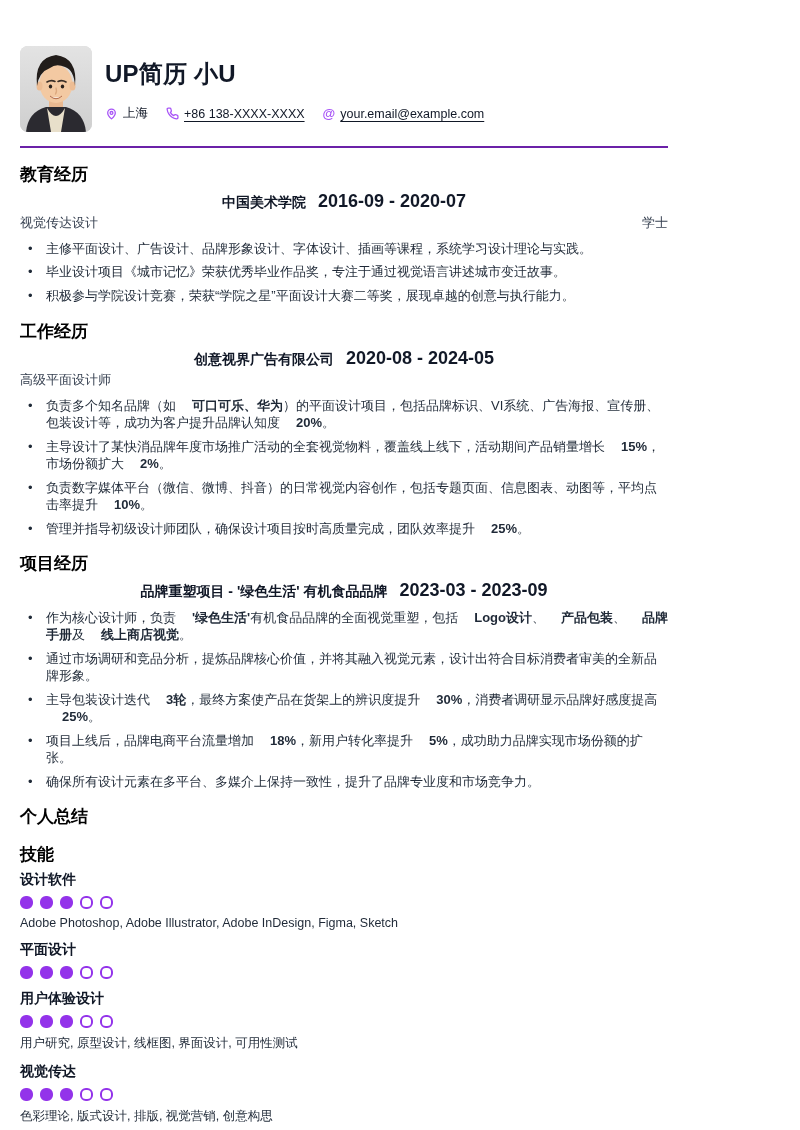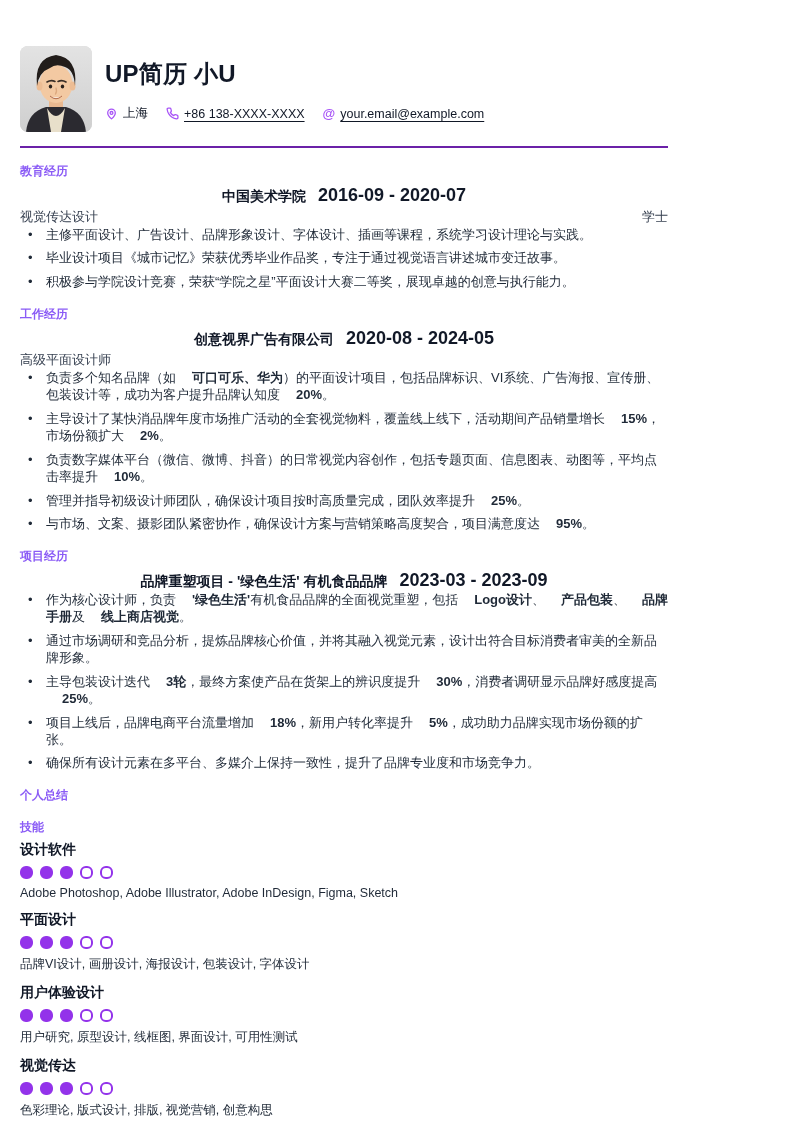--- a/index.html
+++ b/index.html
@@ -24,28 +24,28 @@
   .contact-row { display: flex; align-items: center; margin-top: 15px; font-size: 12.5px; color: #111827; justify-content: center; }
   .contact-item { display: flex; align-items: center; margin-right: 18px; }
   .contact-item .cicon { display: inline-flex; align-items: center; margin-right: 5px; color: #a855f7; }
   .contact-item .cicon svg { display: block; }
   .contact-link { color: #111827; text-decoration: underline; text-underline-offset: 3px; cursor: pointer; }
   .at-glyph { font-size: 13px; font-weight: 600; color: #a855f7; }
 
   .divider { border: none; height: 1.5px; background: #6b21a8; margin-top: 14px; }
 
   
-  .section-title { color: #8b5cf6; font-size: 12px; font-weight: 700; margin: 15px 0 5px 0; }
+  .section-title { color: #000000; font-size: 17px; font-weight: 700; margin: 15px 0 5px 0; }
 
   .entry-head { display: flex; justify-content: center; align-items: baseline; }
   .entry-title { font-size: 14px; font-weight: 700; color: #111827; }
   .entry-date { font-size: 18px; font-weight: 700; color: #111827; white-space: nowrap; margin-left: 12px; }
   .entry-sub { display: flex; justify-content: space-between; font-size: 13px; color: #374151; margin-top: 2px; }
 
-  ul.bullets { list-style: none; margin-top: 1px; }
+  ul.bullets { list-style: none; margin-top: 9px; }
   ul.bullets li {
     position: relative; padding-left: 26px;
     font-size: 13px; line-height: 1.3; margin-bottom: 7px; color: #1f2937;
   }
   ul.bullets li::before {
     content: "•"; position: absolute; left: 8px; top: 0;
     font-size: 13px; color: #1f2937;
   }
   ul.bullets b { font-weight: 700; padding-left: 16px; }
 
@@ -157,21 +157,20 @@
       <span class="entry-date">2020-08 - 2024-05</span>
     </div>
     <div class="entry-sub">
       <span>高级平面设计师</span>
     </div>
     <ul class="bullets">
         <li><span>负责多个知名品牌（如</span><b>可口可乐、华为</b><span>）的平面设计项目，包括品牌标识、VI系统、广告海报、宣传册、包装设计等，成功为客户提升品牌认知度</span><b>20%</b><span>。</span></li>
         <li><span>主导设计了某快消品牌年度市场推广活动的全套视觉物料，覆盖线上线下，活动期间产品销量增长</span><b>15%</b><span>，市场份额扩大</span><b>2%</b><span>。</span></li>
         <li><span>负责数字媒体平台（微信、微博、抖音）的日常视觉内容创作，包括专题页面、信息图表、动图等，平均点击率提升</span><b>10%</b><span>。</span></li>
         <li><span>管理并指导初级设计师团队，确保设计项目按时高质量完成，团队效率提升</span><b>25%</b><span>。</span></li>
-        <li><span>与市场、文案、摄影团队紧密协作，确保设计方案与营销策略高度契合，项目满意度达</span><b>95%</b><span>。</span></li>
       </ul>
   </div>
 
   <div class="section">
     <div class="section-title">项目经历</div>
     <div class="entry-head">
       <span class="entry-title">品牌重塑项目 - '绿色生活' 有机食品品牌</span>
       <span class="entry-date">2023-03 - 2023-09</span>
     </div>
     <ul class="bullets">
@@ -204,21 +203,20 @@
 
     <div class="skill-item">
       <div class="skill-name">平面设计</div>
       <div class="dots-row">
           <span class="dot filled"></span>
           <span class="dot filled"></span>
           <span class="dot filled"></span>
           <span class="dot"></span>
           <span class="dot"></span>
         </div>
-      <div class="skill-detail">品牌VI设计, 画册设计, 海报设计, 包装设计, 字体设计</div>
     </div>
 
     <div class="skill-item">
       <div class="skill-name">用户体验设计</div>
       <div class="dots-row">
           <span class="dot filled"></span>
           <span class="dot filled"></span>
           <span class="dot filled"></span>
           <span class="dot"></span>
           <span class="dot"></span>

